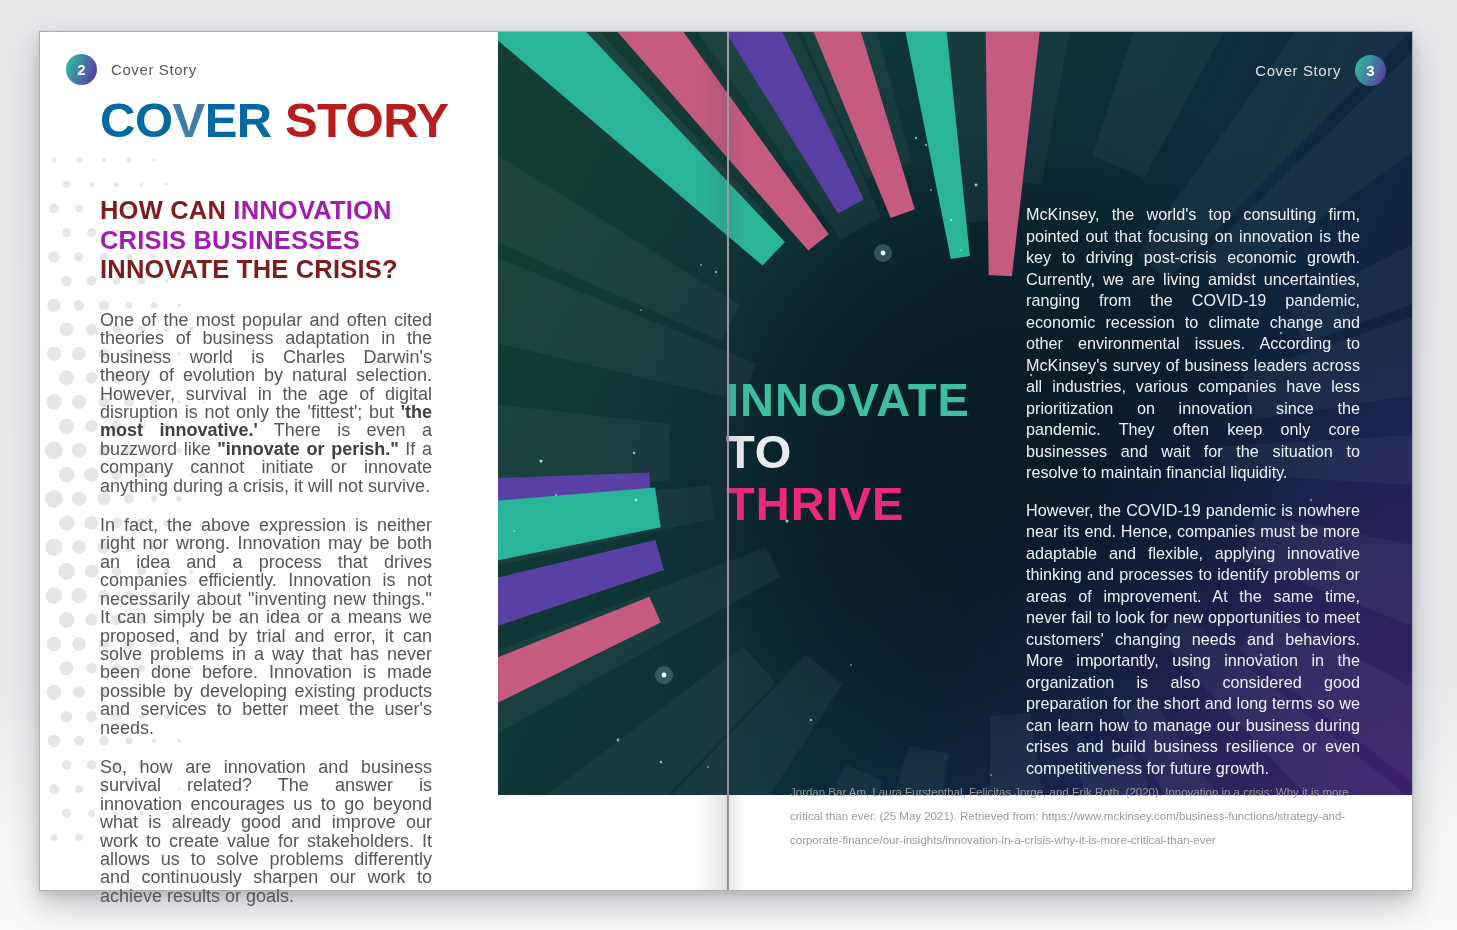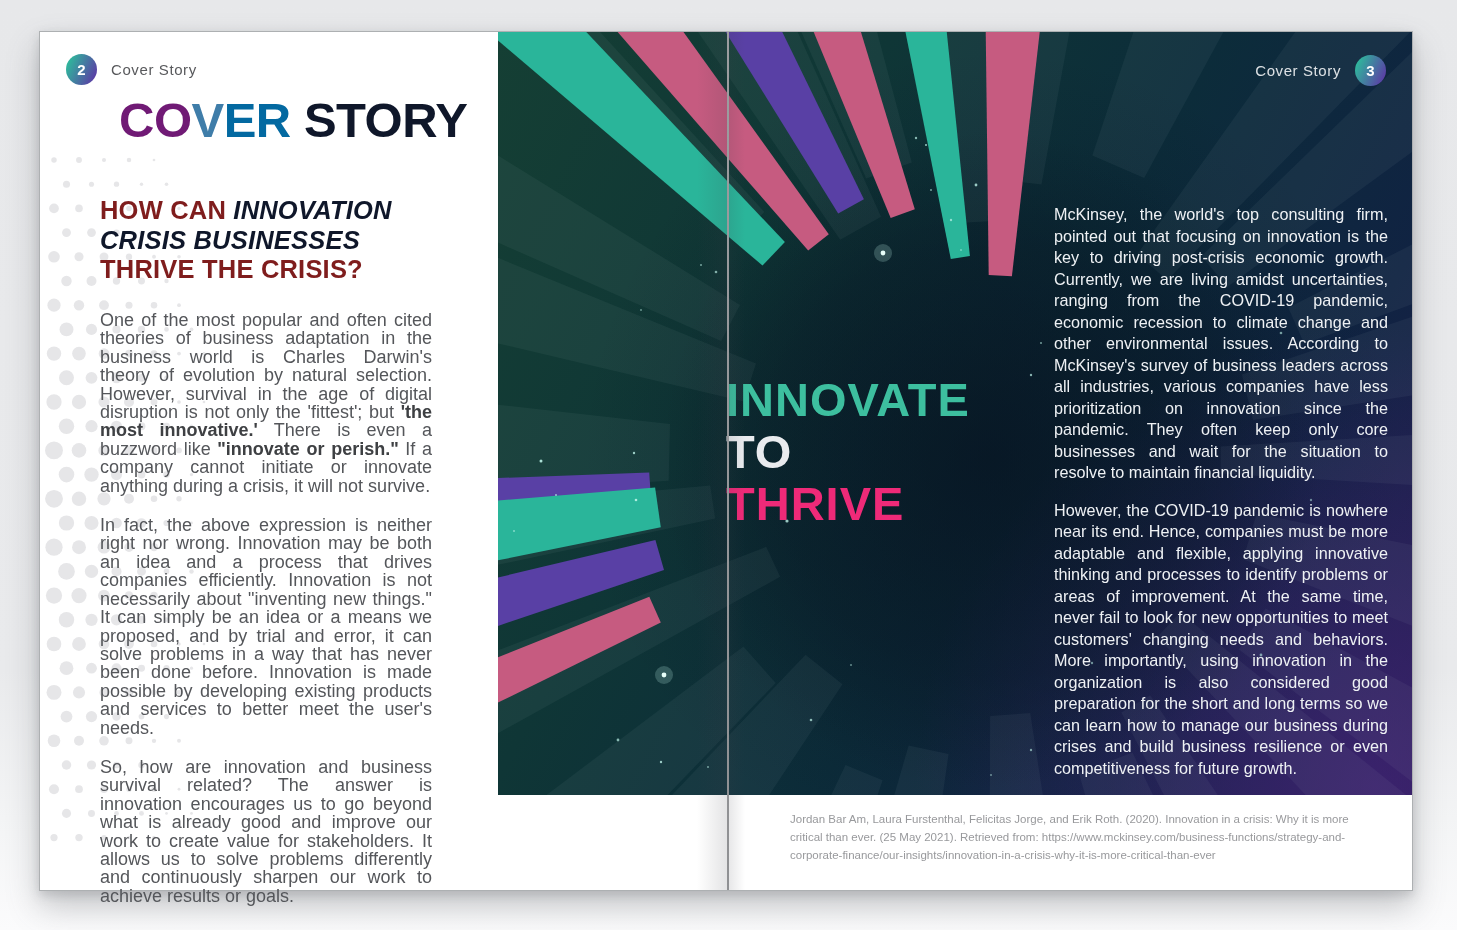--- a/index.html
+++ b/index.html
@@ -21,26 +21,26 @@
     width:31px;height:31px;border-radius:50%;
     background:linear-gradient(115deg,#2fb79c 12%,#5a3fa5 88%);
     color:#fff;font-size:15px;font-weight:700;
     display:flex;align-items:center;justify-content:center;flex:0 0 auto;
   }
   .header-label{font-size:15px;letter-spacing:0.6px;color:#58595c;}
   .title{
     position:absolute;left:60px;top:62px;margin:0;
     font-size:49px;line-height:52px;font-weight:800;letter-spacing:-0.5px;white-space:nowrap;
   }
-  .t-co{color:#701a75;margin-left:19px;} .t-v{color:#3f7da9;} .t-er{color:#0369a1;} .t-story{color:#0f172a;}
+  .t-co{color:#0369a1;} .t-v{color:#3f7da9;} .t-er{color:#0369a1;} .t-story{color:#b91c1c;}
   .subhead{
     position:absolute;left:60px;top:164px;margin:0;
     font-size:25.5px;line-height:29.5px;font-weight:700;letter-spacing:0.2px;
   }
-  .teal{color:#7f1d1d;} .purple{color:#0f172a;font-style:italic;}
+  .teal{color:#7f1d1d;} .purple{color:#a21caf;}
   .left-col{
     position:absolute;left:60px;top:279px;width:332px;
     color:#54565a;font-size:18px;line-height:18.4px;text-align:justify;
   }
   .left-col p{margin:0 0 21px 0;}
   .left-col .b{font-weight:700;color:#3e4043;}
   
   .dark-art{
     position:absolute;left:458px;top:0;width:914px;height:763px;overflow:hidden;
     background:
@@ -49,28 +49,28 @@
       linear-gradient(118deg,#153f34 0%,#0f3636 30%,#0c2c3a 55%,#102342 78%,#231c4e 100%);
   }
   #sunburst{position:absolute;left:0;top:0;width:914px;height:763px;}
   .rp-header{
     position:absolute;top:23px;right:26px;display:flex;align-items:center;gap:14px;
   }
   .header-label.light{color:#dde1e4;}
   .innovate{position:absolute;left:228px;top:342px;font-weight:800;font-size:47px;line-height:52px;letter-spacing:1px;}
   .hl-teal{color:#3dbf9f;} .hl-white{color:#e9ebee;} .hl-pink{color:#ee2a78;}
   .right-col{
-    position:absolute;left:556px;top:172px;width:334px;
+    position:absolute;left:528px;top:172px;width:334px;
     color:#eef1f4;font-size:16.2px;line-height:21.5px;text-align:justify;
   }
   .right-col p{margin:0 0 16px 0;}
   
   .citation{
-    position:absolute;left:750px;top:778px;width:592px;
-    font-size:11.5px;line-height:18px;color:#98999c;word-break:break-word;
+    position:absolute;left:750px;top:748px;width:592px;
+    font-size:11.5px;line-height:24px;color:#98999c;word-break:break-word;
   }
   
   .fold{
     position:absolute;left:687px;top:0;bottom:0;width:2px;z-index:40;
     background:linear-gradient(180deg,#9c9da0,#8f9093);
   }
   .fold::before{
     content:'';position:absolute;right:2px;top:0;bottom:0;width:30px;
     background:linear-gradient(to right, rgba(60,60,70,0), rgba(60,60,70,0.14));
   }
@@ -262,21 +262,21 @@
 
   <div class="lp-header">
     <div class="badge">
       <span>2</span>
     </div>
     <span class="header-label">Cover Story</span>
   </div>
 
   <h1 class="title"><span class="t-co">CO</span><span class="t-v">V</span><span class="t-er">ER</span><span class="t-story"> STORY</span></h1>
 
-  <h2 class="subhead"><span class="teal">HOW CAN </span><span class="purple">INNOVATION</span><br><span class="purple">CRISIS BUSINESSES</span><br><span class="teal">THRIVE THE CRISIS?</span></h2>
+  <h2 class="subhead"><span class="teal">HOW CAN </span><span class="purple">INNOVATION</span><br><span class="purple">CRISIS BUSINESSES</span><br><span class="teal">INNOVATE THE CRISIS?</span></h2>
 
   <div class="left-col">
     <p><span>One of the most popular and often cited theories of business adaptation in the business world is Charles Darwin's theory of evolution by natural selection. However, survival in the age of digital disruption is not only the 'fittest'; but </span><span class="b">'the most innovative.'</span><span>  There is even a buzzword like </span><span class="b">"innovate or perish."</span><span> If a company cannot initiate or innovate anything during a crisis, it will not survive.</span></p>
     <p>In fact, the above expression is neither right nor wrong. Innovation may be both an idea and a process that drives companies efficiently. Innovation is not necessarily about "inventing new things." It can simply be an idea or a means we proposed, and by trial and error, it can solve problems in a way that has never been done before. Innovation is made possible by developing existing products and services to better meet the user's needs.</p>
     <p>So, how are innovation and business survival related? The answer is innovation encourages us to go beyond what is already good and improve our work to create value for stakeholders. It allows us to solve problems differently and continuously sharpen our work to achieve results or goals.</p>
   </div>
 
   <div class="dark-art">
     <svg id="sunburst" viewBox="0 0 914 763">
       <defs>

